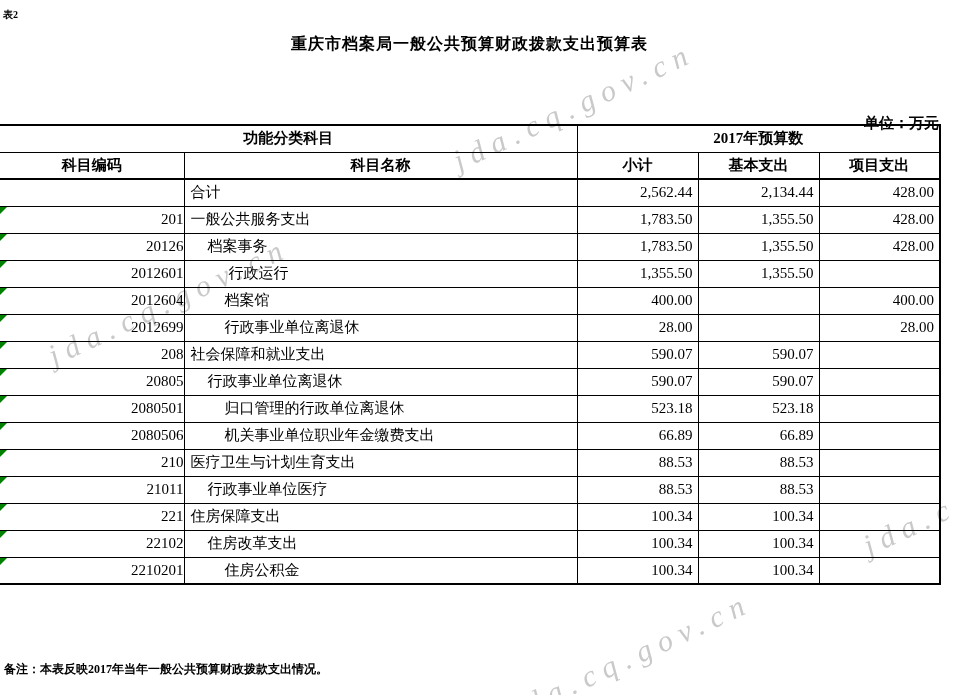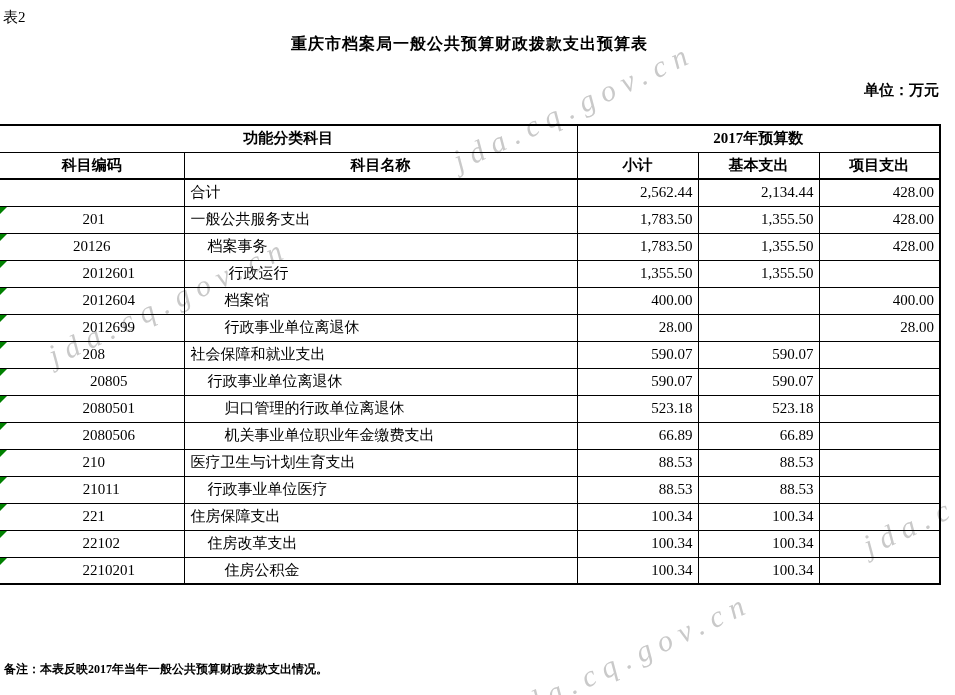--- a/index.html
+++ b/index.html
@@ -22,30 +22,30 @@
     white-space: nowrap;
     transform: rotate(-25deg);
     transform-origin: 0 50%;
     pointer-events: none;
     user-select: none;
   }
   
   .content { position: relative; z-index: 1; }
   .sheet-label {
     position: absolute; top: 8px; left: 3px;
-    font-size: 15px; font-weight: normal;
+    font-size: 10px; font-weight: bold;
   }
   .page-title {
     position: absolute; top: 34px; left: 0; width: 939px;
     text-align: center;
     font-size: 16px; font-weight: bold;
     letter-spacing: 1px;
   }
   .unit-label {
-    position: absolute; top: 81px; left: 0; width: 939px;
+    position: absolute; top: 114px; left: 0; width: 939px;
     text-align: right;
     font-size: 15px; font-weight: bold;
   }
   
   table.budget {
     position: absolute; top: 124px; left: -2px;
     width: 941px;
     border-collapse: collapse;
     table-layout: fixed;
     background: transparent;
@@ -60,21 +60,21 @@
   table.budget { border: 2px solid #000; }
   table.budget thead tr.colrow th { border-bottom-width: 2px; }
   table.budget th {
     font-weight: bold;
     text-align: center;
   }
   td.num {
     text-align: right;
     padding-right: 5px;
   }
-  td.code-cell { position: relative; text-align: center; }
+  td.code-cell { position: relative; text-align: right; }
   td.name-cell { text-align: left; margin-left: 44px; }
   td.code-cell.flagged::before {
     content: "";
     position: absolute; top: 0; left: 0;
     width: 0; height: 0;
     border-top: 7px solid #008000;
     border-right: 7px solid transparent;
   }
   
   .note {

